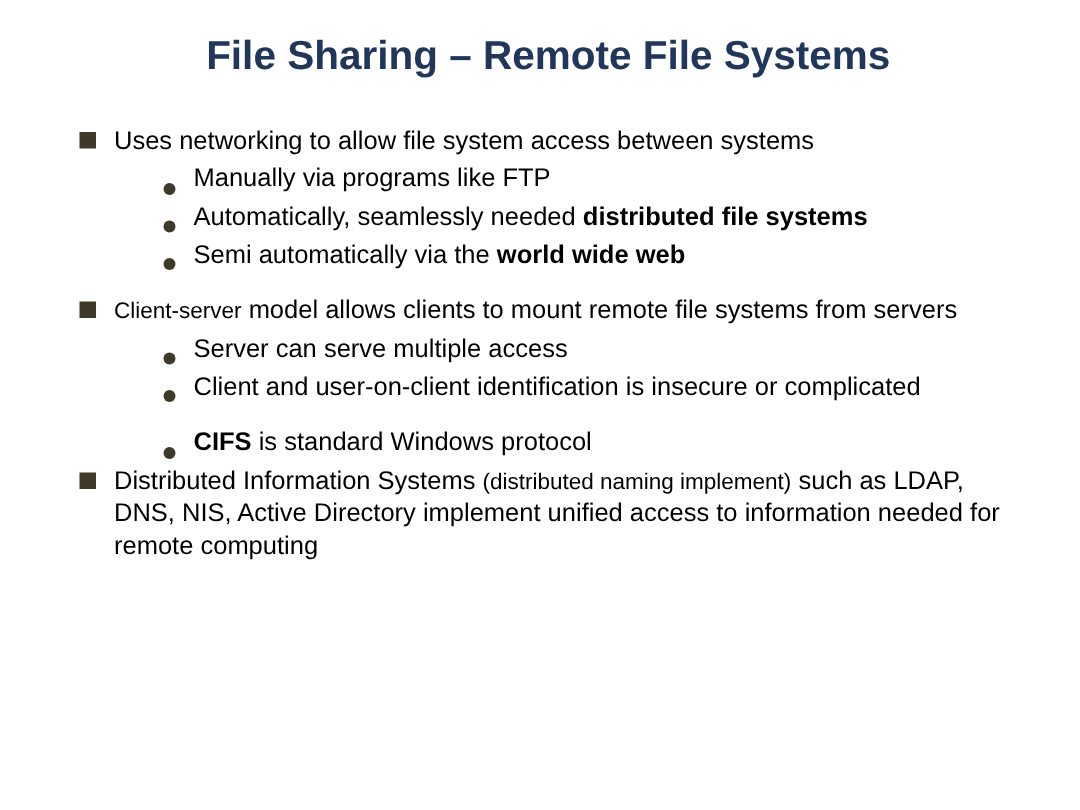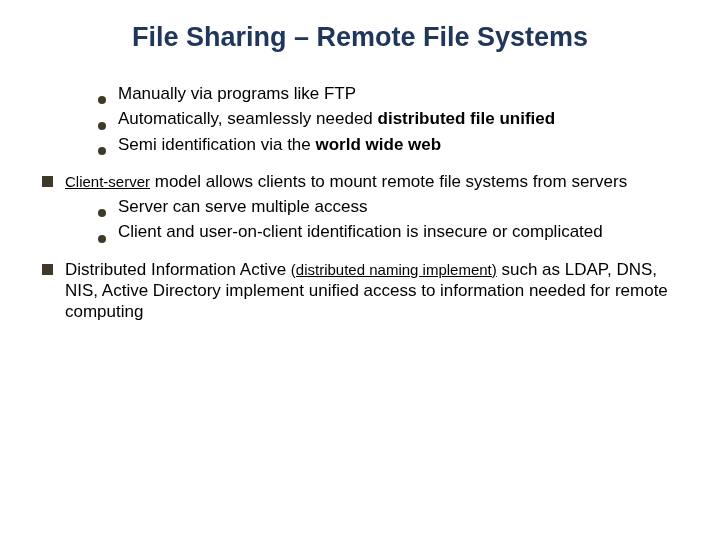--- a/index.html
+++ b/index.html
@@ -8,21 +8,21 @@
     width: 720px;
     height: 540px;
     background: #ffffff;
     font-family: Arial, Helvetica, sans-serif;
     color: #000000;
   }
   .slide {
     box-sizing: border-box;
     width: 720px;
     height: 540px;
-    padding: 18px 38px 18px 38px;
+    padding: 18px 38px 18px 49px;
   }
   .title {
     color: #20365a;
     font-size: 27px;
     font-weight: bold;
     text-align: center;
     margin: 4px 0 30px 0;
     white-space: nowrap;
   }
   .l1 {
@@ -50,45 +50,49 @@
   .dot {
     flex: 0 0 auto;
     width: 8px;
     height: 8px;
     border-radius: 50%;
     background: #3f3929;
     margin-top: 6px;
     margin-right: 12px;
   }
   .txt { flex: 1 1 auto; }
-  .small { font-size: 15px; text-decoration: underline; }
+  .small { font-size: 15px; }
   b { font-weight: bold; }
   .gap { height: 8px; }
 </style>
 </head>
 <body>
 
 <div class="slide">
 
   <div class="title">File Sharing – Remote File Systems</div>
 
+  <div class="l1">
+    <div class="sq"></div>
+    <div class="txt">Uses networking to allow file system access between systems</div>
+  </div>
 
   <div class="l2">
     <div class="dot"></div>
     <div class="txt">Manually via programs like FTP</div>
   </div>
 
   <div class="l2">
     <div class="dot"></div>
-    <div class="txt"><span>Automatically, seamlessly needed </span><b>distributed file unified</b></div>
+    <div class="txt"><span>Automatically, seamlessly needed </span><b>distributed file systems</b></div>
   </div>
 
   <div class="l2">
     <div class="dot"></div>
-    <div class="txt"><span>Semi identification via the </span><b>world wide web</b></div>
+    <div class="txt"><span>Semi automatically via the </span><b>world wide web</b></div>
   </div>
 
   <div class="gap"></div>
 
   <div class="l1">
     <div class="sq"></div>
     <div class="txt"><span class="small">Client-server</span><span> model allows clients to mount remote file systems from servers</span></div>
   </div>
 
   <div class="l2">
@@ -97,20 +101,24 @@
   </div>
 
   <div class="l2">
     <div class="dot"></div>
     <div class="txt">Client and user-on-client identification is insecure or complicated</div>
   </div>
 
   <div class="gap"></div>
 
 
+  <div class="l2">
+    <div class="dot"></div>
+    <div class="txt"><b>CIFS</b><span> is standard Windows protocol</span></div>
+  </div>
 
 
   <div class="l1">
     <div class="sq"></div>
-    <div class="txt"><span>Distributed Information Active </span><span class="small">(distributed naming implement)</span><span> such as LDAP, DNS, NIS, Active Directory implement unified access to information needed for remote computing</span></div>
+    <div class="txt"><span>Distributed Information Systems </span><span class="small">(distributed naming implement)</span><span> such as LDAP, DNS, NIS, Active Directory implement unified access to information needed for remote computing</span></div>
   </div>
 
 </div>
 
 </body></html>

